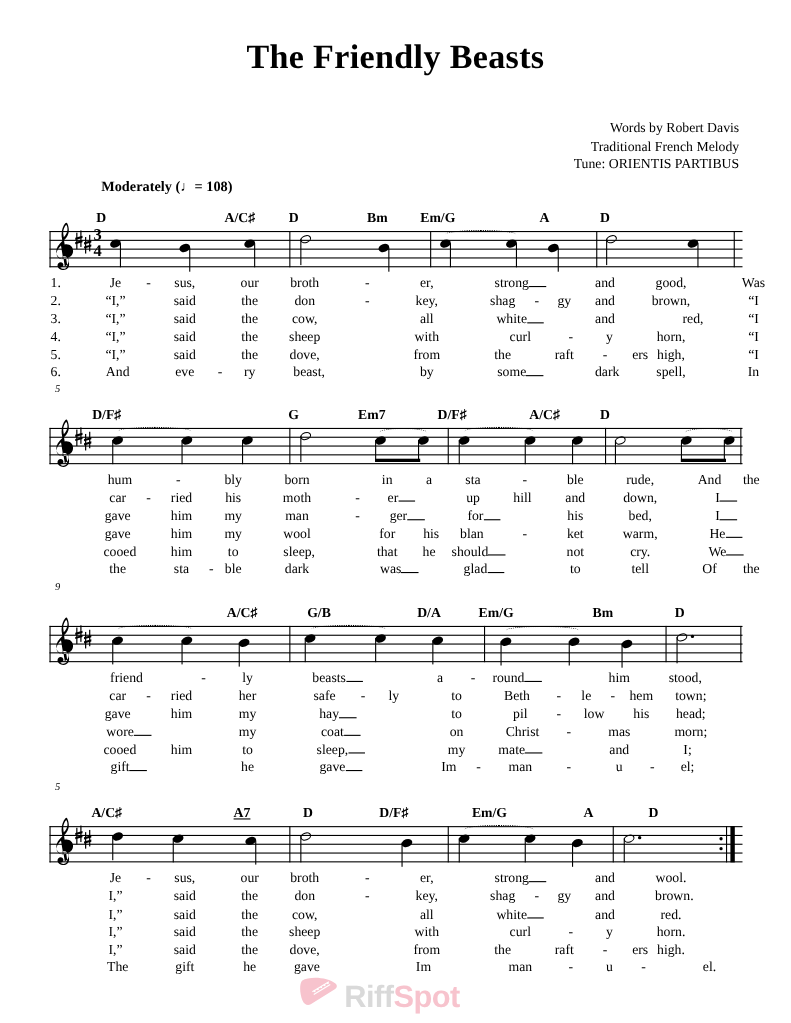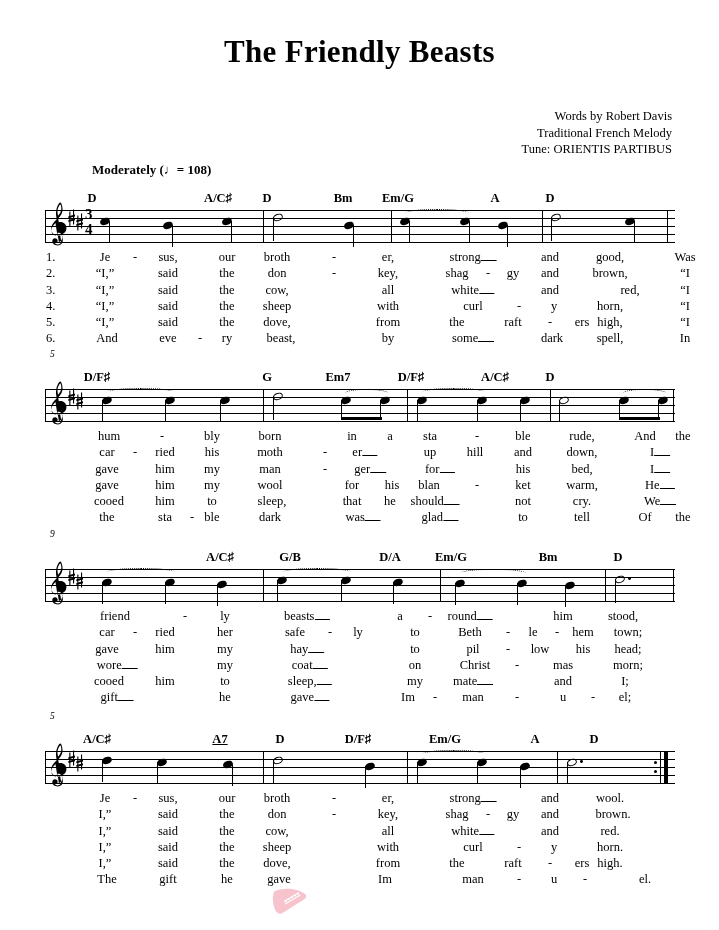--- a/index.html
+++ b/index.html
@@ -936,13 +936,14 @@
       <line x1="13.2" y1="16" x2="28.2" y2="7"></line>
     </g>
     <g fill="#ffffff">
       <circle cx="14" cy="13.2" r="0.9"></circle>
         <circle cx="17" cy="11.3" r="0.9"></circle>
       <circle cx="20" cy="9.5" r="0.9"></circle>
         <circle cx="23" cy="7.7" r="0.9"></circle>
       <circle cx="26" cy="5.9" r="0.9"></circle>
     </g>
   </svg>
+  <span id="logo-text"><span id="logo-riff">Riff</span><span id="logo-spot">Spot</span></span>
 </div>
 
 </body></html>

